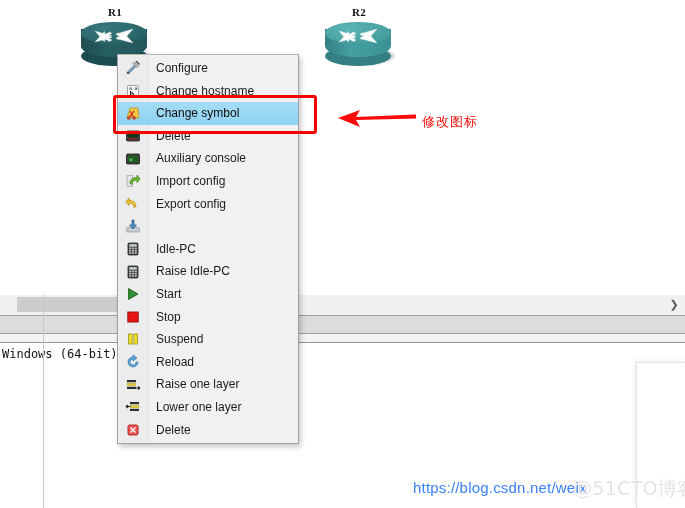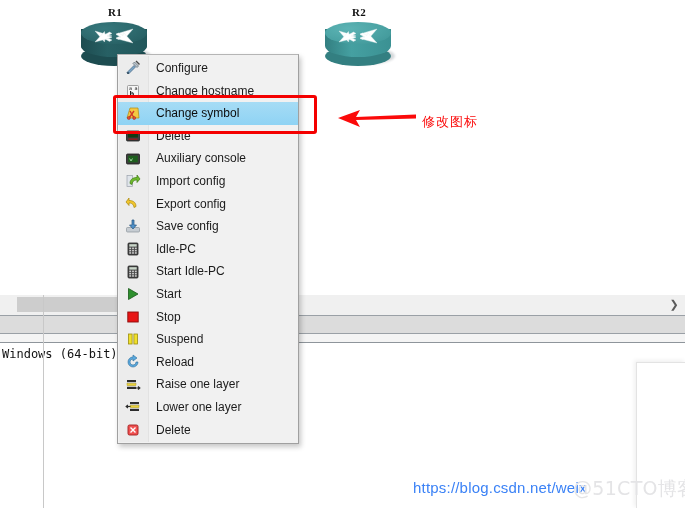--- a/index.html
+++ b/index.html
@@ -223,21 +223,20 @@
     <span class="lbl">Export config</span>
   </div>
 
   <div class="mi">
     <span class="ico">
       <svg class="pix" width="16" height="16" viewBox="0 0 16 16">
         <rect x="1.5" y="9.5" width="13" height="4.5" rx="1" fill="#c6ccd2" stroke="#8b939b" stroke-width=".7"></rect>
         <path d="M7 2 L7 7 L4.5 7 L8 11 L11.5 7 L9 7 L9 2 Z" fill="#4f90c8" stroke="#24557f" stroke-width=".7"></path>
       </svg>
     </span>
-    <span class="lbl">Save config</span>
   </div>
 
 
   <div class="mi">
     <span class="ico">
       <svg class="pix" width="16" height="16" viewBox="0 0 16 16">
         <rect x="3" y="2" width="10" height="12" rx="1" fill="#4a4a4a" stroke="#222" stroke-width=".8"></rect>
         <rect x="4.3" y="3.2" width="7.4" height="2.4" fill="#c9d6c9"></rect>
         <g fill="#cfcfcf">
           <rect x="4.3" y="6.6" width="1.8" height="1.5"></rect>
@@ -266,21 +265,21 @@
             <rect x="9.9" y="6.6" width="1.8" height="1.5"></rect>
           <rect x="4.3" y="8.9" width="1.8" height="1.5"></rect>
             <rect x="7.1" y="8.9" width="1.8" height="1.5"></rect>
             <rect x="9.9" y="8.9" width="1.8" height="1.5"></rect>
           <rect x="4.3" y="11.2" width="1.8" height="1.5"></rect>
             <rect x="7.1" y="11.2" width="1.8" height="1.5"></rect>
             <rect x="9.9" y="11.2" width="1.8" height="1.5"></rect>
         </g>
       </svg>
     </span>
-    <span class="lbl">Start Idle-PC</span>
+    <span class="lbl">Raise Idle-PC</span>
   </div>
 
   <div class="mi">
     <span class="ico">
       <svg class="pix" width="16" height="16" viewBox="0 0 16 16">
         <path d="M3.5 2.5 L13 8 L3.5 13.5 Z" fill="#2d8f2d" stroke="#185818" stroke-width=".8"></path>
       </svg>
     </span>
     <span class="lbl">Start</span>
   </div>

